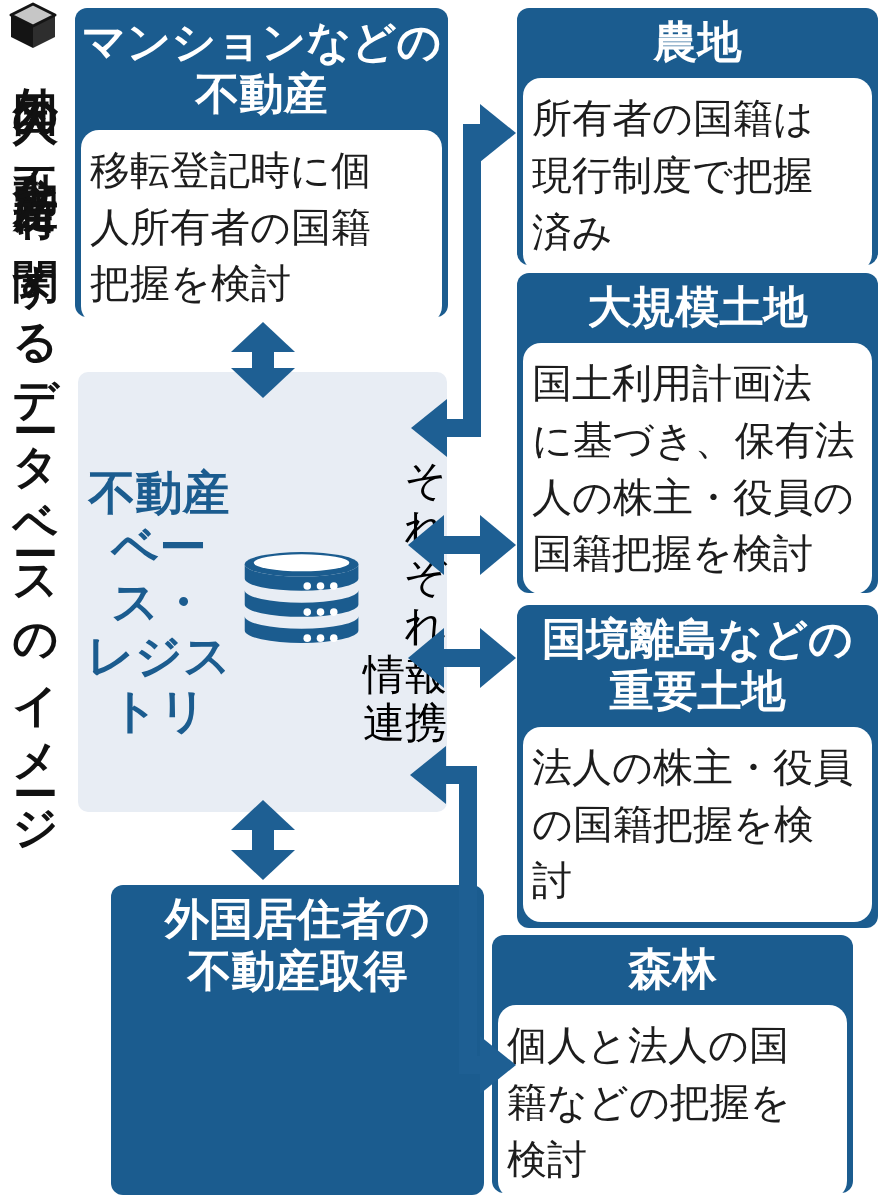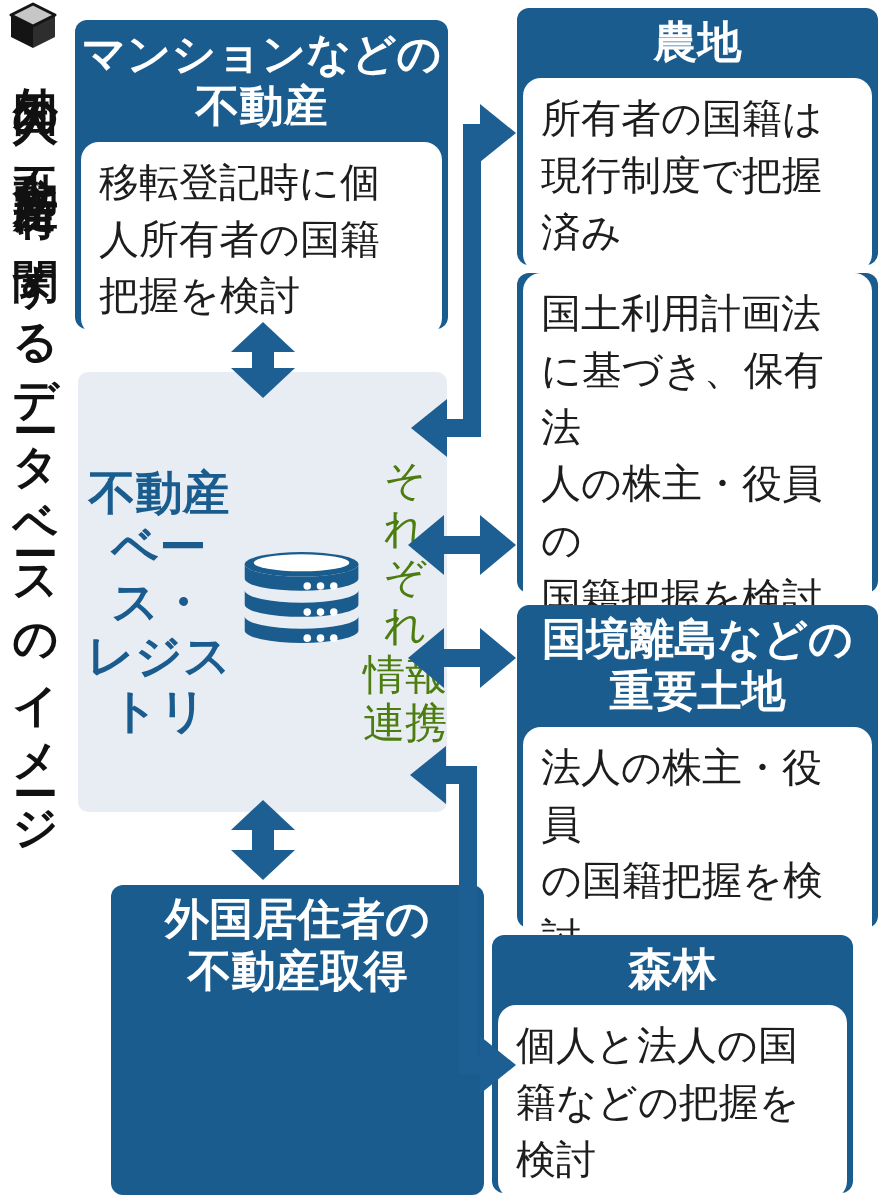--- a/index.html
+++ b/index.html
@@ -22,42 +22,42 @@
     padding:0 6px 6px 6px;box-sizing:border-box;
     display:flex;flex-direction:column;
   }
   .card-header{
     color:#ffffff;font-weight:bold;font-size:44px;line-height:1.18;
     text-align:center;white-space:pre-line;padding:8px 0 10px 0;
   }
   .card-body{
     background:#ffffff;border-radius:18px;flex:1;
     font-size:40px;line-height:1.42;color:#1d1d1d;
-    padding:12px 18px;white-space:pre-line;box-sizing:border-box;
+    padding:12px 9px;white-space:pre-line;box-sizing:border-box;
   }
-  .card.mansion{left:75px;top:20px;width:373px;height:309px;}
+  .card.mansion{left:75px;top:8px;width:373px;height:309px;}
   .card.foreign-resident{left:75px;top:885px;width:373px;height:310px;margin-left:36px;}
   .card.farmland{left:517px;top:8px;width:361px;height:257px;}
   .card.large-land{left:517px;top:273px;width:361px;height:320px;}
   .card.border-islands{left:517px;top:605px;width:361px;height:323px;}
   .card.forest{left:492px;top:935px;width:361px;height:258px;}
   
   .registry{
     position:absolute;left:78px;top:372px;width:369px;height:440px;
     background:#e8edf4;border-radius:10px;
     display:flex;flex-direction:row;align-items:center;box-sizing:border-box;
   }
   .registry-title{
     margin-top:20px;color:#1b5c8f;font-weight:bold;font-size:47px;
     line-height:1.16;text-align:center;white-space:pre-line;
   }
   .db-icon{margin-top:8px;}
   .registry-note{
-    margin-top:20px;color:#4d7c0f;font-size:42px;line-height:1.16;
-    text-align:center;white-space:pre-line;
+    margin-top:20px;color:#000000;font-size:42px;line-height:1.16;
+    text-align:right;white-space:pre-line;
   }
   
   .arrows{position:absolute;left:0;top:0;width:888px;height:1200px;pointer-events:none;}
 </style>
 </head>
 <body>
 
 <div class="stage">
 
   <div class="vtitle-wrap">
@@ -110,20 +110,21 @@
   </div>
 
   <div class="card farmland">
     <div class="card-header">農地</div>
     <div class="card-body">所有者の国籍は
 現行制度で把握
 済み</div>
   </div>
 
   <div class="card large-land">
+    <div class="card-header">大規模土地</div>
     <div class="card-body">国土利用計画法
 に基づき、保有法
 人の株主・役員の
 国籍把握を検討</div>
   </div>
 
   <div class="card border-islands">
     <div class="card-header">国境離島などの
 重要土地</div>
     <div class="card-body">法人の株主・役員

